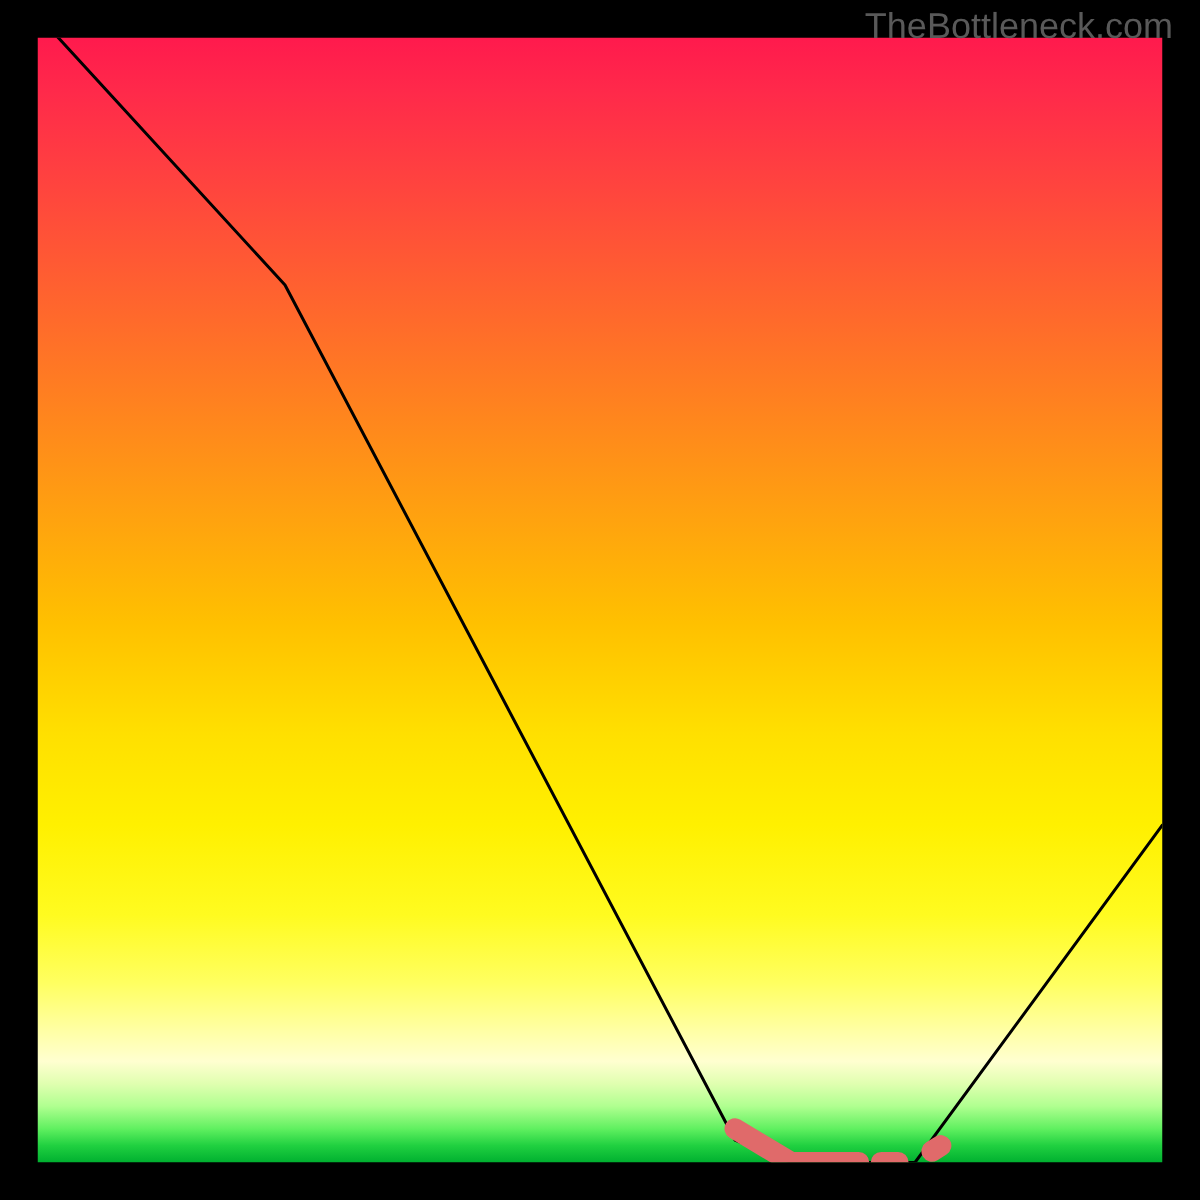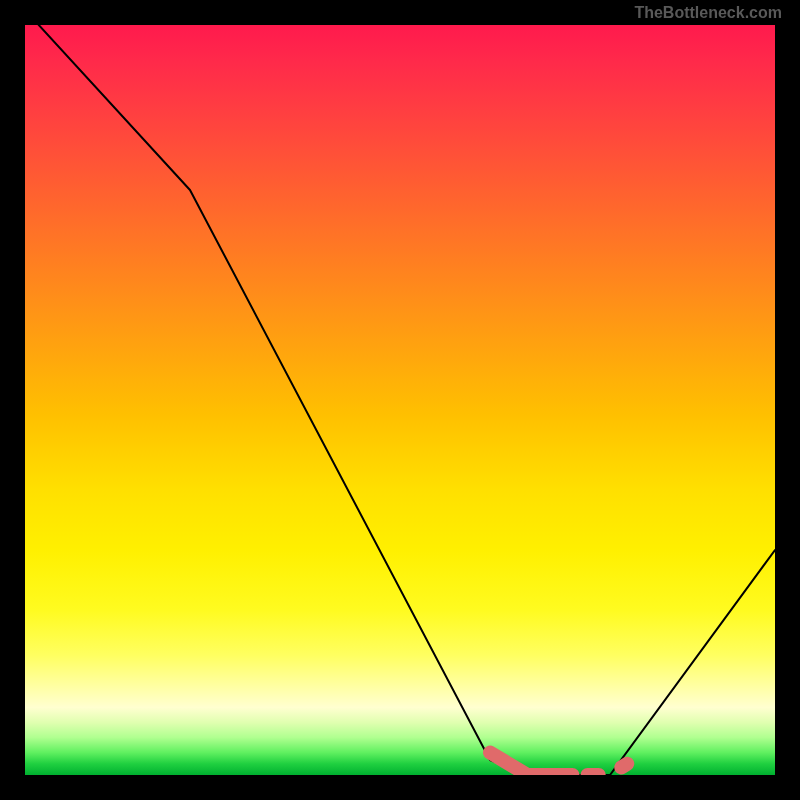--- a/index.html
+++ b/index.html
@@ -8,23 +8,23 @@
     width: 800px;
     height: 800px;
     background: #000;
     position: relative;
     font-family: Arial, sans-serif;
   }
   .watermark {
     position: absolute;
     top: 4px;
     right: 18px;
-    font-size: 16px;
+    font-size: 24px;
     color: #595959;
-    font-weight: bold;
+    font-weight: normal;
     z-index: 10;
   }
   .plot-area {
     position: absolute;
     left: 25px;
     top: 25px;
     width: 750px;
     height: 750px;
     overflow: hidden;
   }

